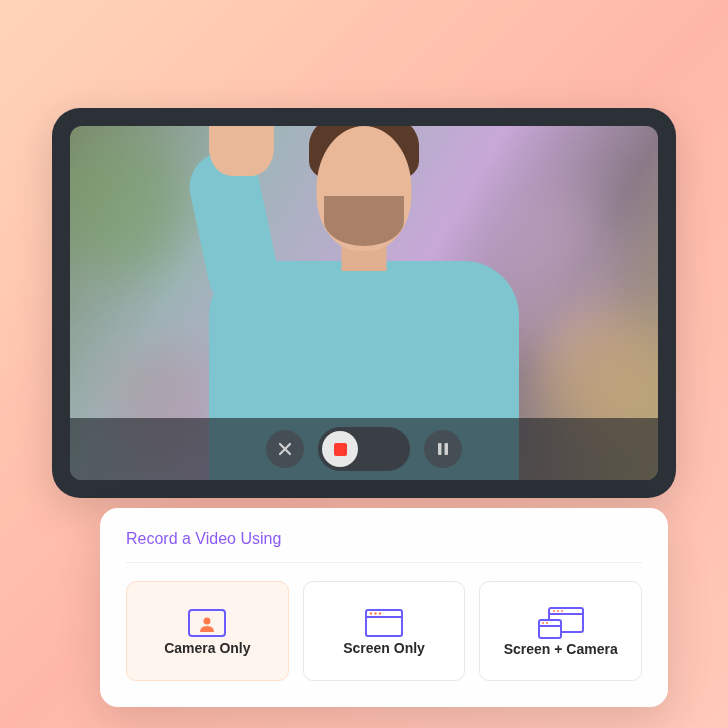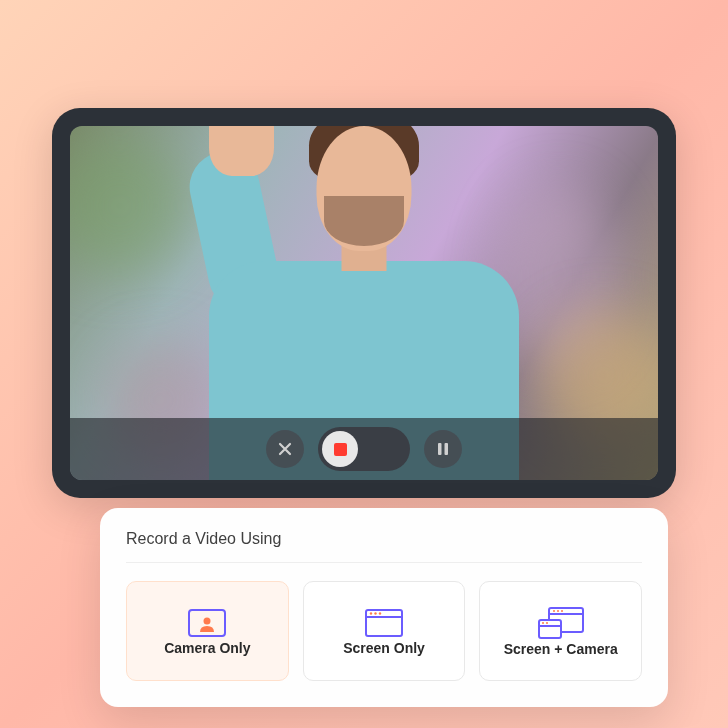--- a/index.html
+++ b/index.html
@@ -171,21 +171,21 @@
       top: 508px;
       left: 100px;
       width: 568px;
       background: #fefefe;
       border-radius: 18px;
       padding: 22px 26px 26px;
       box-shadow: 0 15px 45px rgba(0,0,0,0.12);
     }
     .panel-title {
       font-size: 16px;
-      color: #404040;
+      color: #8b5cf6;
       padding-bottom: 14px;
       border-bottom: 1px solid #eeeeee;
     }
     .options-row {
       display: flex;
       gap: 14px;
       margin-top: 18px;
     }
     .option-card {
       flex: 1;

